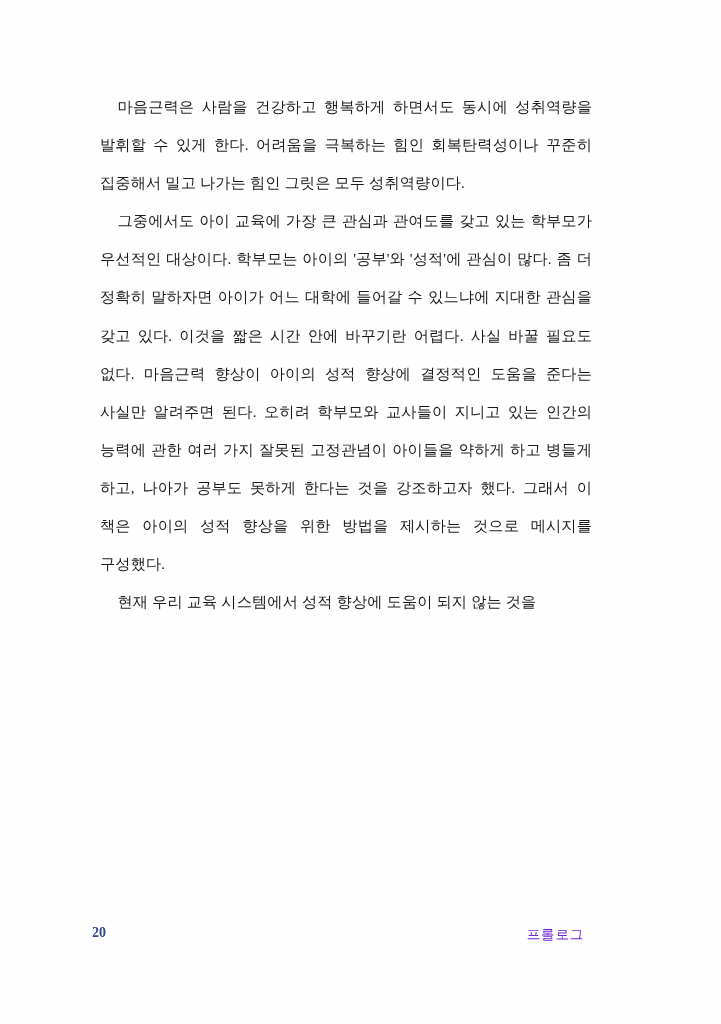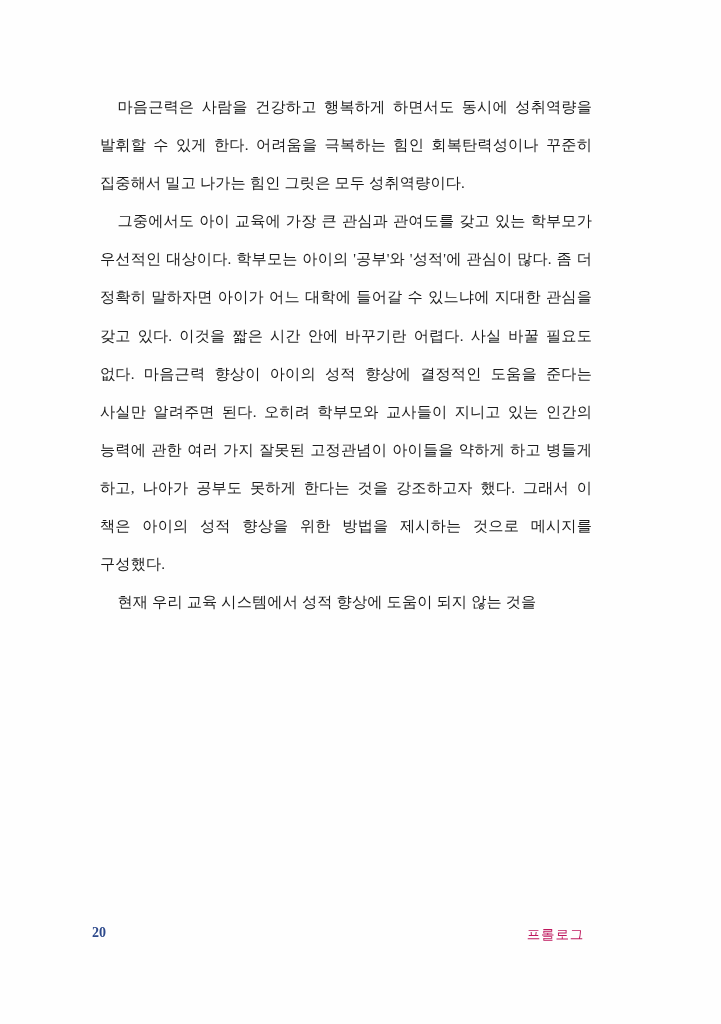--- a/index.html
+++ b/index.html
@@ -54,21 +54,21 @@
     font-size: 14px;
     font-weight: bold;
     color: #2e4a8c;
     font-family: "Liberation Serif", serif;
   }
   .running-head {
     position: absolute;
     right: 0;
     top: 1px;
     font-size: 13.5px;
-    color: #be185d;
+    color: #6d28d9;
     letter-spacing: 0.8px;
   }
 </style>
 </head>
 <body>
 
 <div class="page">
 
   <div class="content">
     <p class="para">마음근력은 사람을 건강하고 행복하게 하면서도 동시에 성취역량을 발휘할 수 있게 한다. 어려움을 극복하는 힘인 회복탄력성이나 꾸준히 집중해서 밀고 나가는 힘인 그릿은 모두 성취역량이다.</p>

